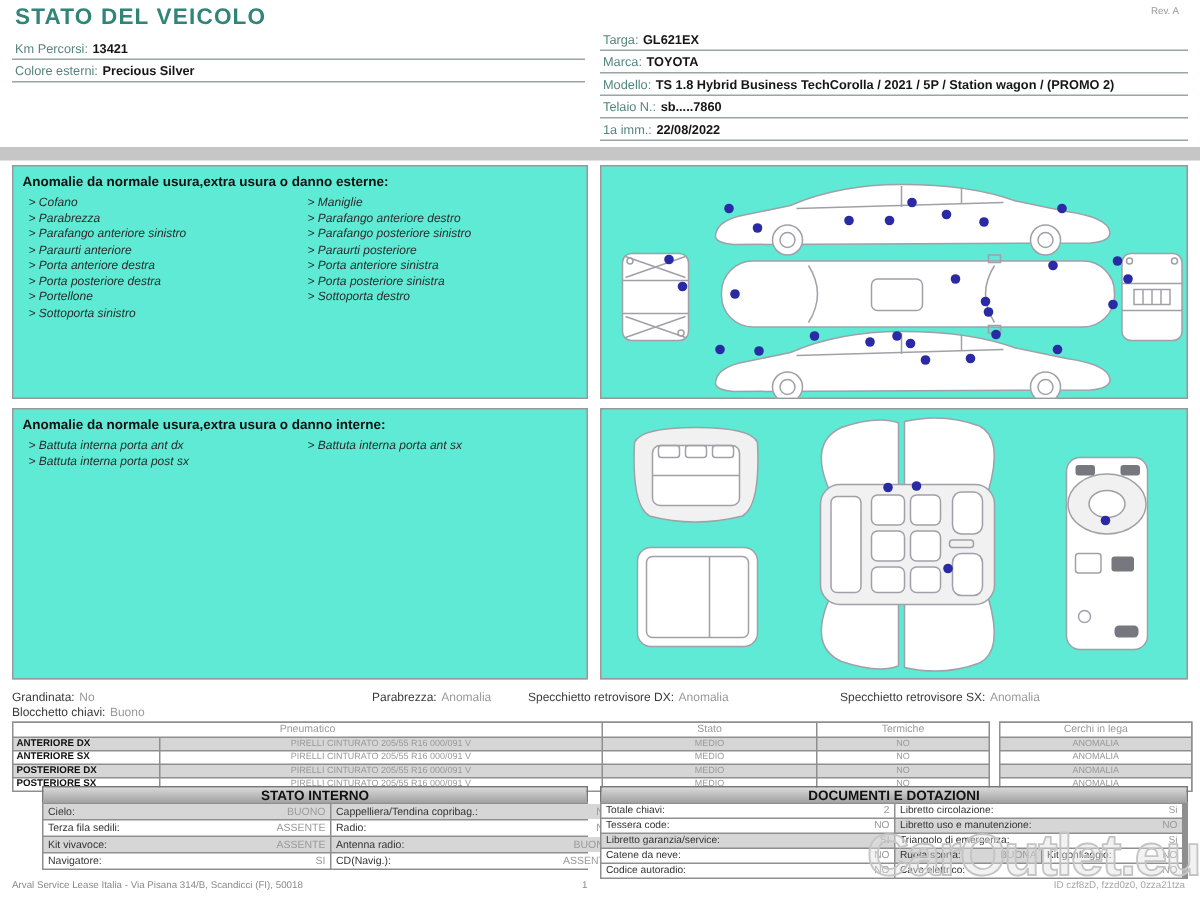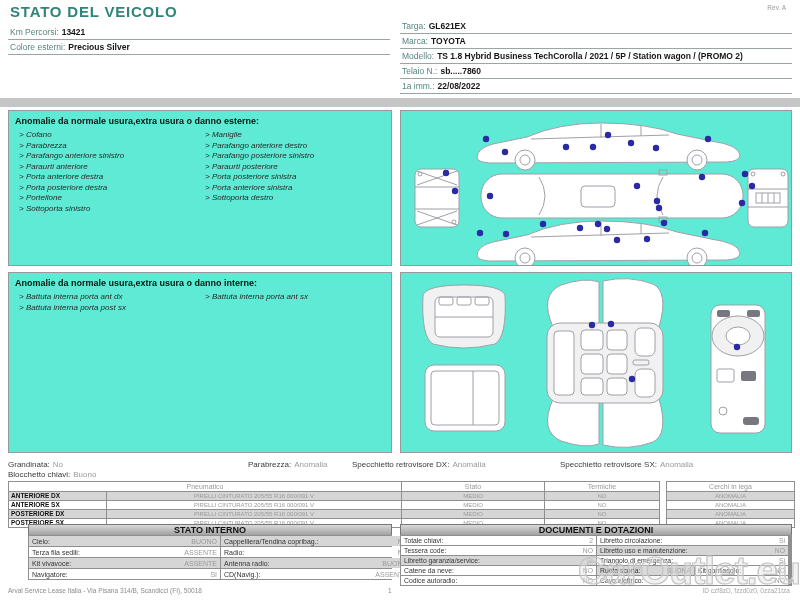--- a/index.html
+++ b/index.html
@@ -106,22 +106,22 @@
         <div class="item">Porta anteriore destra</div>
         <div class="item">Porta posteriore destra</div>
         <div class="item">Portellone</div>
         <div class="item">Sottoporta sinistro</div>
       </div>
       <div class="col">
         <div class="item">Maniglie</div>
         <div class="item">Parafango anteriore destro</div>
         <div class="item">Parafango posteriore sinistro</div>
         <div class="item">Paraurti posteriore</div>
+        <div class="item">Porta anteriore sinistra</div>
         <div class="item">Porta posteriore sinistra</div>
-        <div class="item">Porta anteriore sinistra</div>
         <div class="item">Sottoporta destro</div>
       </div>
     </div>
   </div>
 
   <div class="box box-ext-diag">
     <svg width="390" height="154" viewBox="0 0 390 154">
 
       <g>
         <rect class="wh" x="14" y="58" width="44" height="58" rx="6"></rect>

